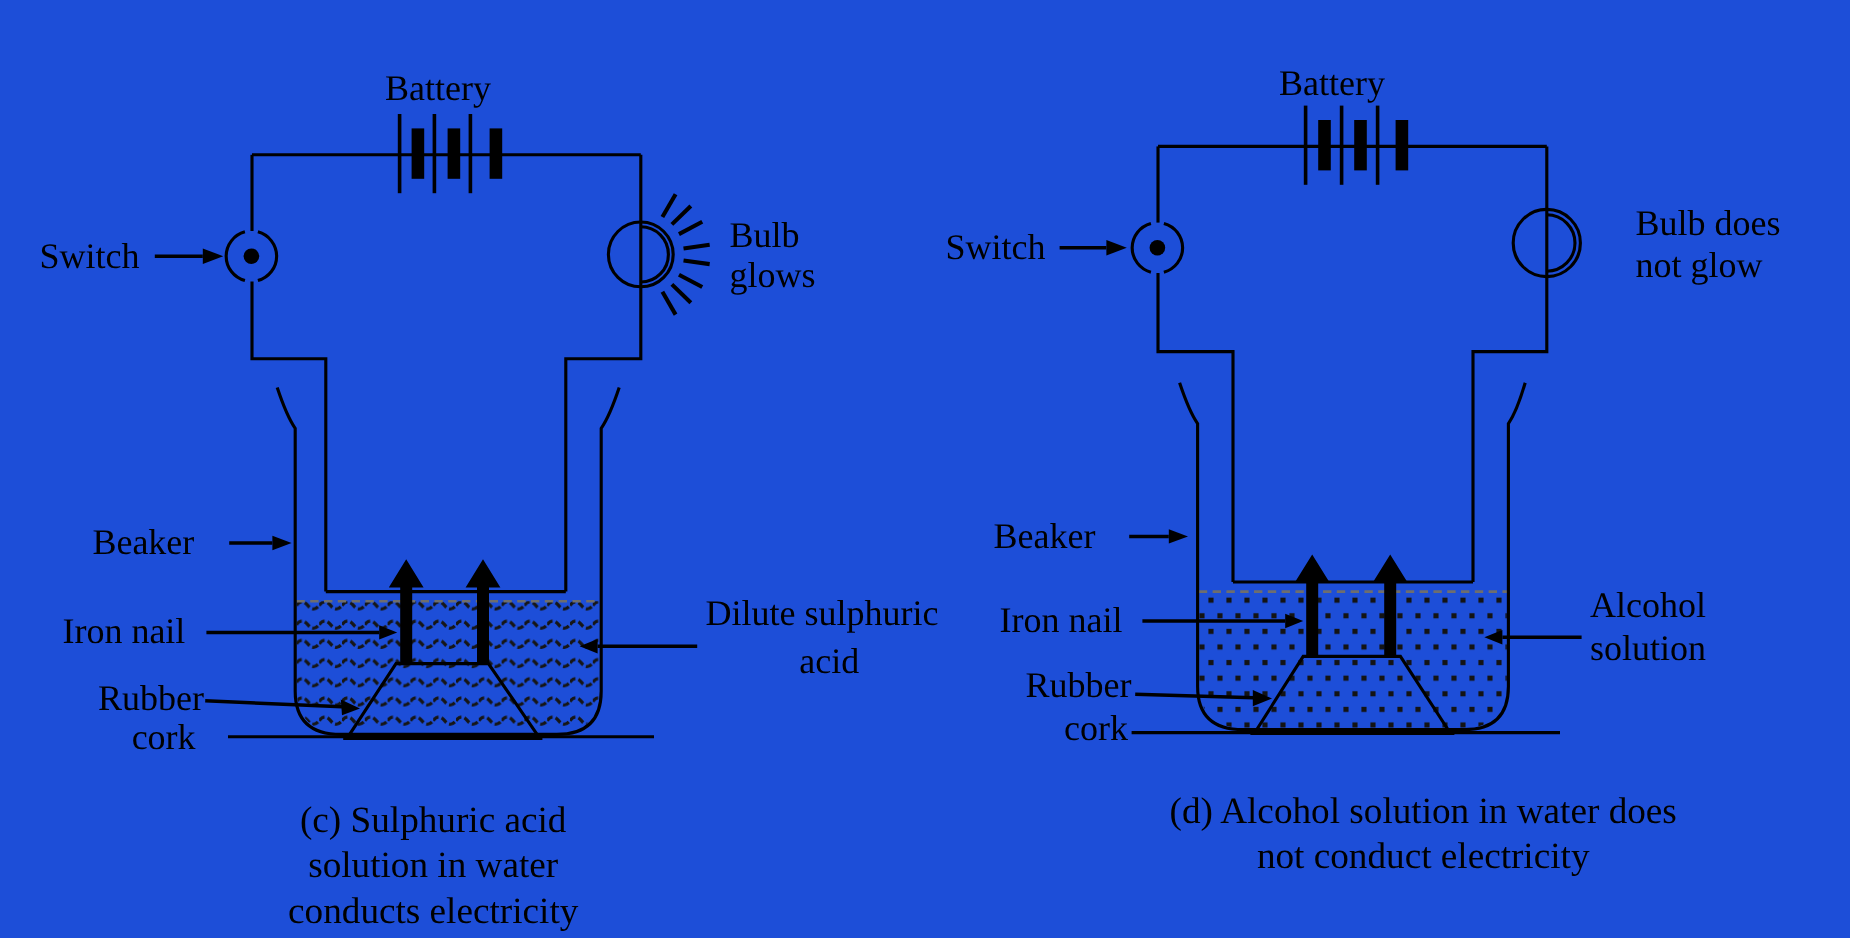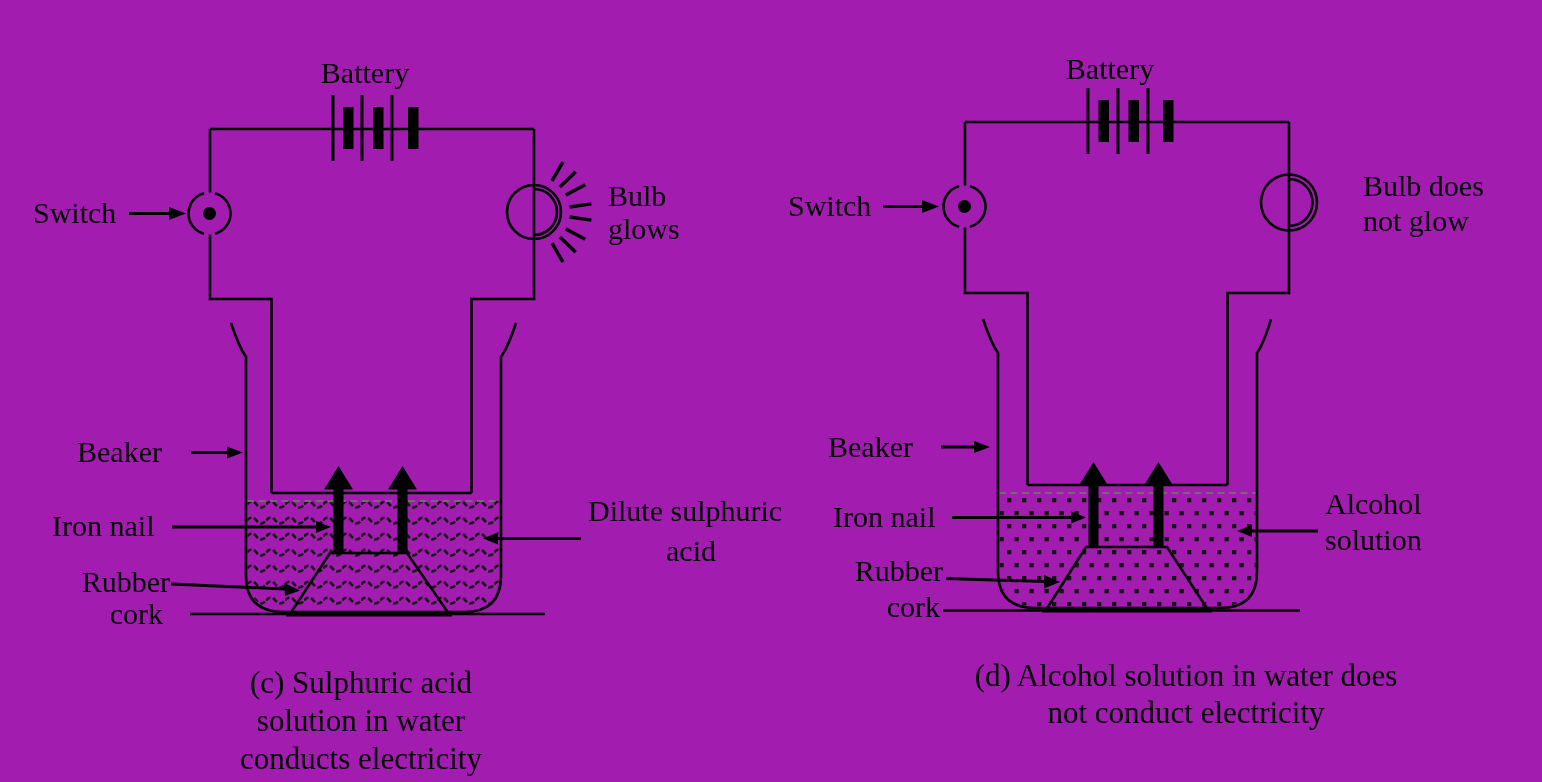--- a/index.html
+++ b/index.html
@@ -1,20 +1,20 @@
 <!DOCTYPE html>
 <html><head>
 <meta charset="utf-8">
 <style>
   html, body { margin: 0; padding: 0; background: #ffffff; }
   .stage {
     position: relative;
     width: 1542px;
     height: 782px;
-    background: #a21caf;
+    background: #1d4ed8;
     font-family: "Liberation Serif", "DejaVu Serif", serif;
   }
   svg text {
     font-family: "Liberation Serif", "DejaVu Serif", serif;
     fill: #000000;
   }
   .lbl  { font-size: 30px; }
   .cap  { font-size: 31px; }
   .mid  { text-anchor: middle; }
   .end  { text-anchor: end; }

